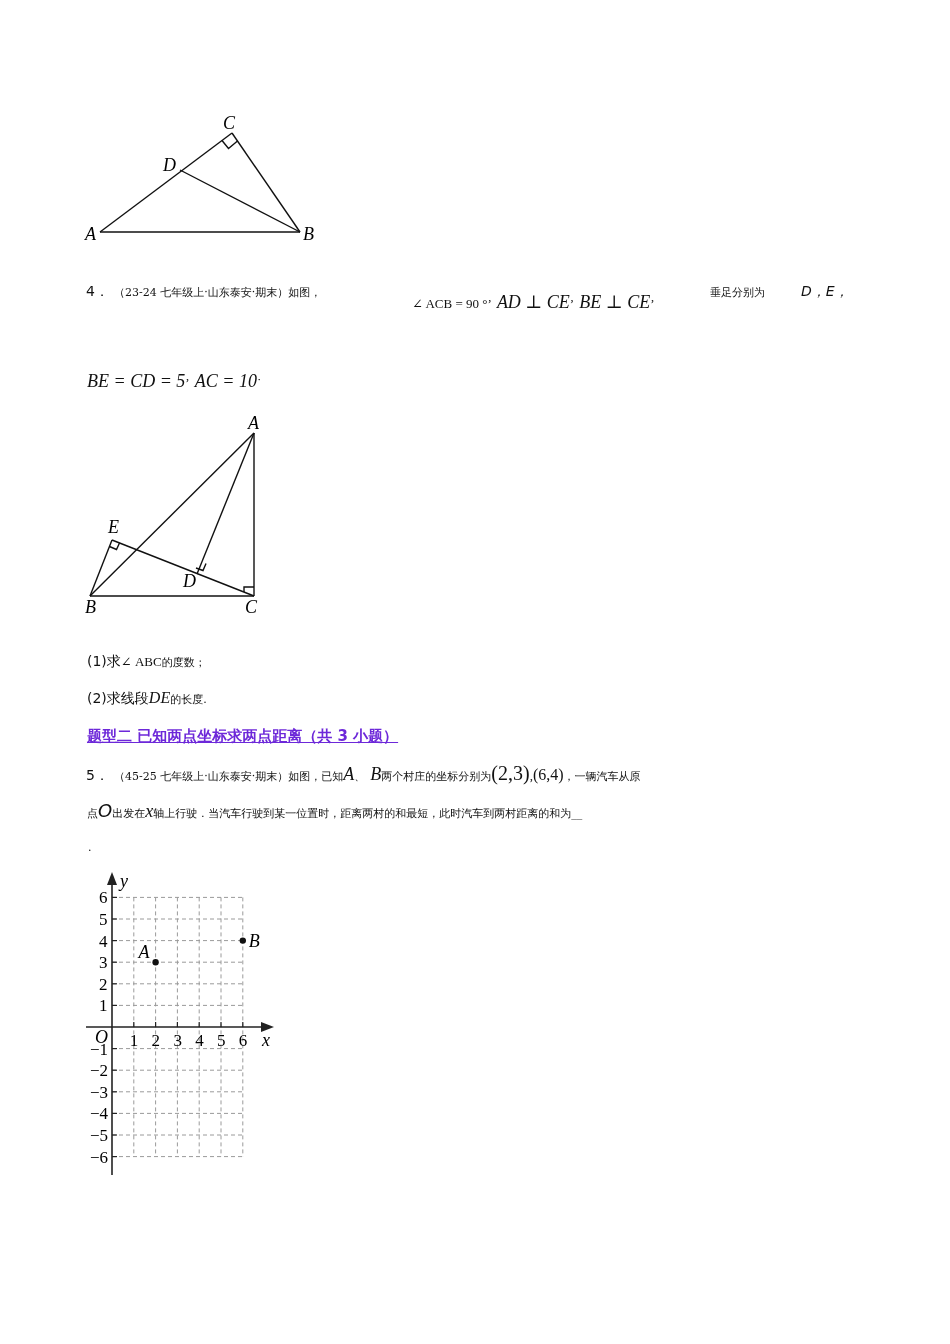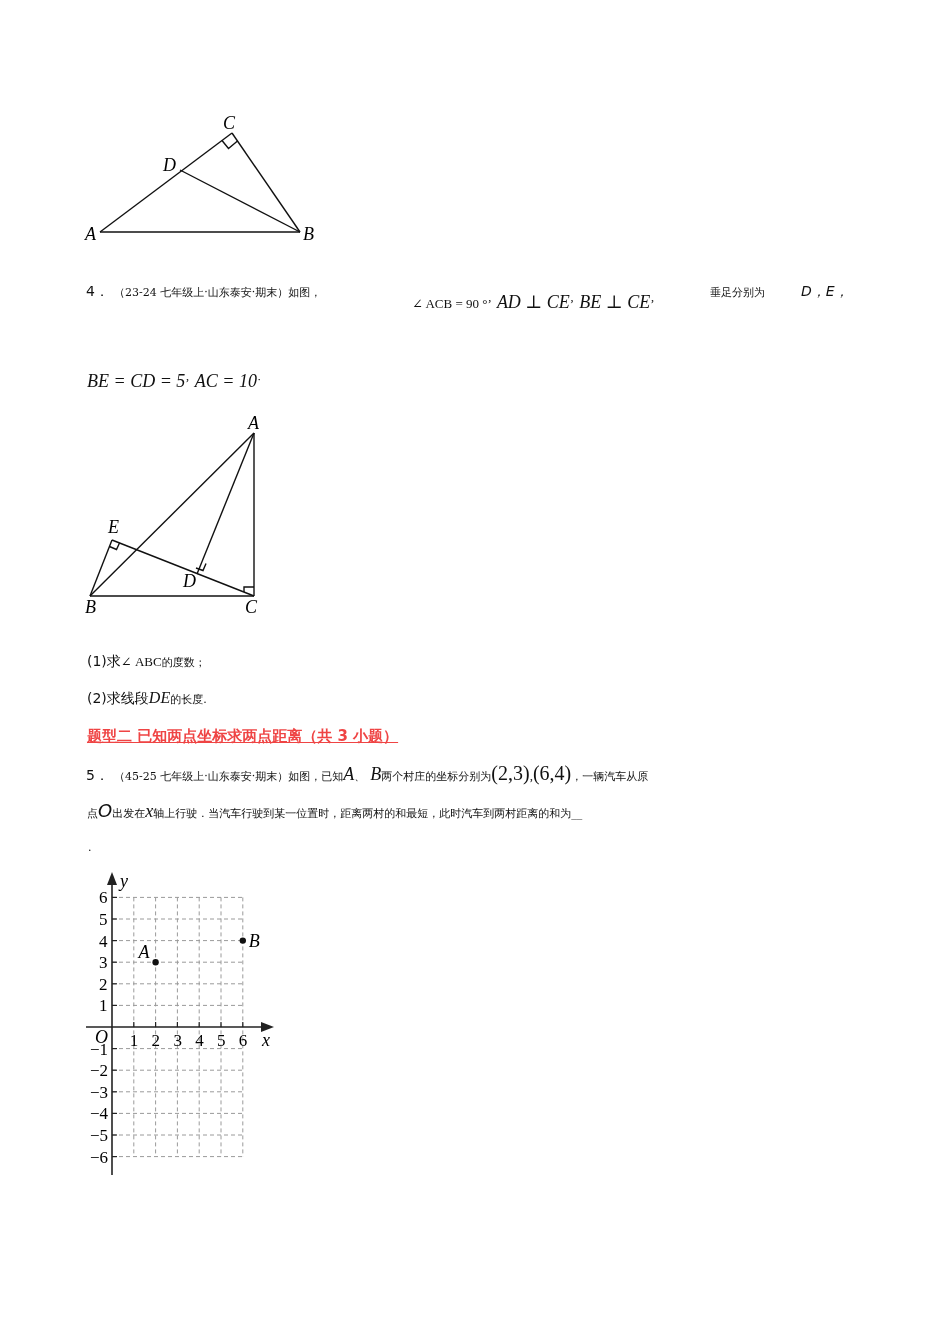--- a/index.html
+++ b/index.html
@@ -3,21 +3,21 @@
 <meta charset="utf-8">
 <style>
   html, body { margin:0; padding:0; background:#ffffff; }
   body { width:950px; height:1344px; position:relative; overflow:hidden;
          font-family:"DejaVu Sans","Liberation Sans",sans-serif; color:#111; }
   .abs { position:absolute; white-space:nowrap; }
   .cn { font-family:"DejaVu Serif","Liberation Serif",serif; font-size:11px; }
   .num { font-family:"DejaVu Sans","Liberation Sans",sans-serif; font-size:14px; }
   .math { font-family:"Liberation Serif","DejaVu Serif",serif; font-style:italic; font-size:18px; }
   .mathup { font-family:"Liberation Serif","DejaVu Serif",serif; font-style:normal; font-size:13px; }
-  .heading { color:#ef4444; font-weight:bold; text-decoration:underline; font-size:15px;
+  .heading { color:#6d28d9; font-weight:bold; text-decoration:underline; font-size:15px;
              font-family:"DejaVu Sans","Liberation Sans",sans-serif; }
   svg text { font-family:"Liberation Serif","DejaVu Serif",serif; }
   .line { line-height:1; }
 </style>
 </head>
 <body>
 
 <svg class="abs" style="left:0;top:0;" width="950" height="260" viewBox="0 0 950 260">
   <g stroke="#111" stroke-width="1.4" fill="none">
     <line x1="100" y1="232" x2="300" y2="232"></line>
@@ -76,21 +76,21 @@
   <span class="num">(1)求</span><span class="mathup"><span>∠ ABC</span></span><span class="cn">的度数；</span>
 </div>
 <div class="abs line" style="left:87px;top:690px;">
   <span class="num">(2)求线段</span><span class="math" style="font-size:16px;font-style:italic;">DE</span><span class="cn">的长度.</span>
 </div>
 
 <div class="abs line heading" style="left:87px;top:729px;">题型二  已知两点坐标求两点距离（共 3 小题）</div>
 
 <div class="abs line" style="left:86px;top:763px;">
   <span class="num">5．</span>
-  <span class="cn">（45-25 七年级上·山东泰安·期末）如图，已知</span><span class="math">A</span><span class="cn">、</span> <span class="math">B</span><span class="cn">两个村庄的坐标分别为</span><span class="mathup" style="font-size:20px;">(2,3)</span><span class="mathup">,</span><span class="mathup" style="font-size:20px;">(6,4)</span><span class="cn">，一辆汽车从原</span>
+  <span class="cn">（45-25 七年级上·山东泰安·期末）如图，已知</span><span class="math">A</span><span class="cn">、</span> <span class="math">B</span><span class="cn">两个村庄的坐标分别为</span><span class="mathup" style="font-size:20px;">(2,3)</span><span class="mathup">,</span><span class="mathup" style="font-size:16px;">(6,4)</span><span class="cn">，一辆汽车从原</span>
 </div>
 <div class="abs line" style="left:87px;top:802px;text-align:center;">
   <span class="cn">点</span><span class="math" style="font-family:'DejaVu Sans','Liberation Sans',sans-serif;">O</span><span class="cn">出发在</span><span class="math">x</span><span class="cn">轴上行驶．当汽车行驶到某一位置时，距离两村的和最短，此时汽车到两村距离的和为</span><span class="cn">__</span>
 </div>
 <div class="abs line cn" style="left:88px;top:842px;">.</div>
 
 <svg class="abs" style="left:0;top:860px;" width="300" height="330" viewBox="0 860 300 330">
   <g id="grid" stroke="#9a9a9a" stroke-width="1" stroke-dasharray="4,3" fill="none">
       <line x1="133.8" y1="897.4" x2="133.8" y2="1156.6"></line>
       <line x1="155.6" y1="897.4" x2="155.6" y2="1156.6"></line>

